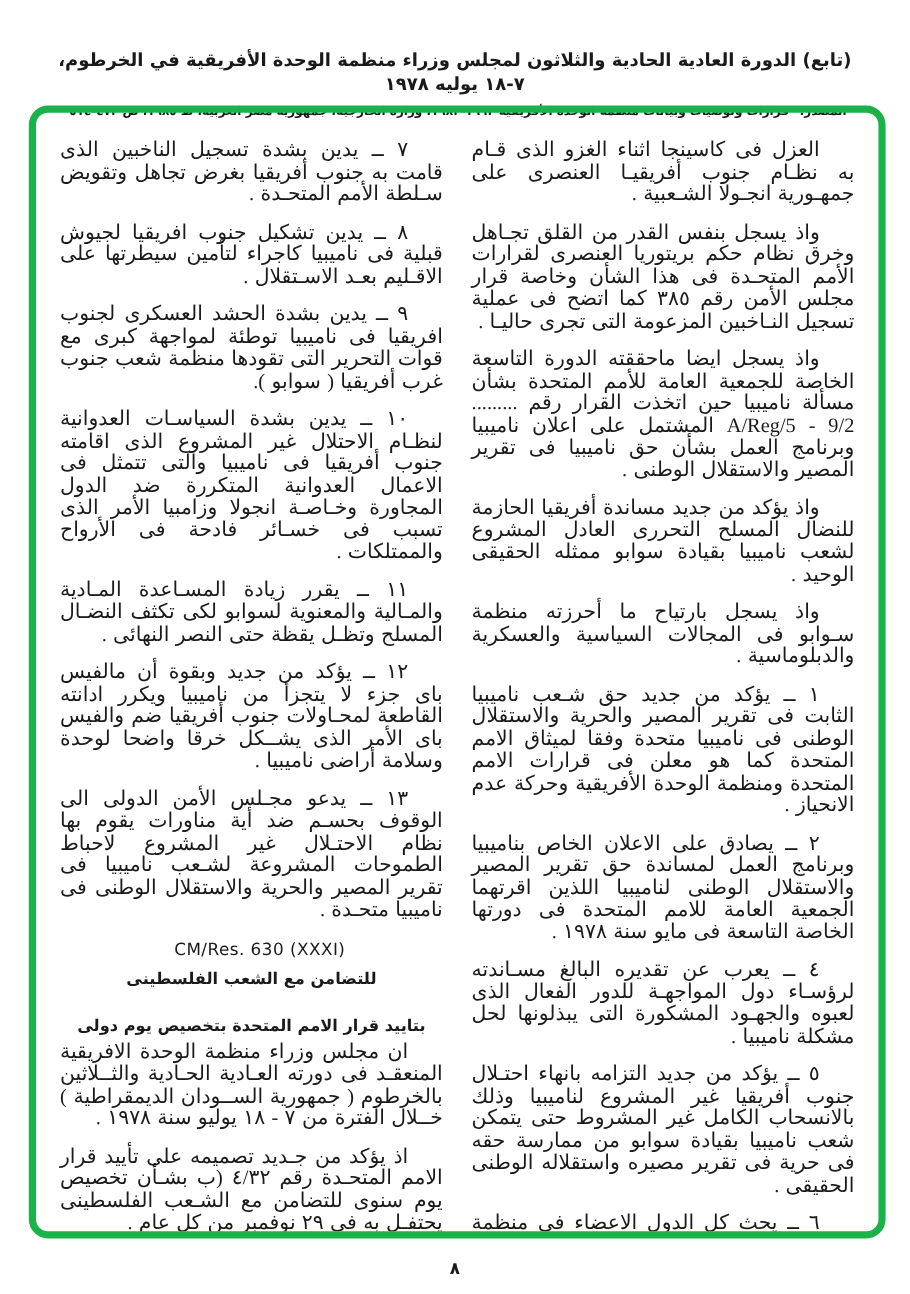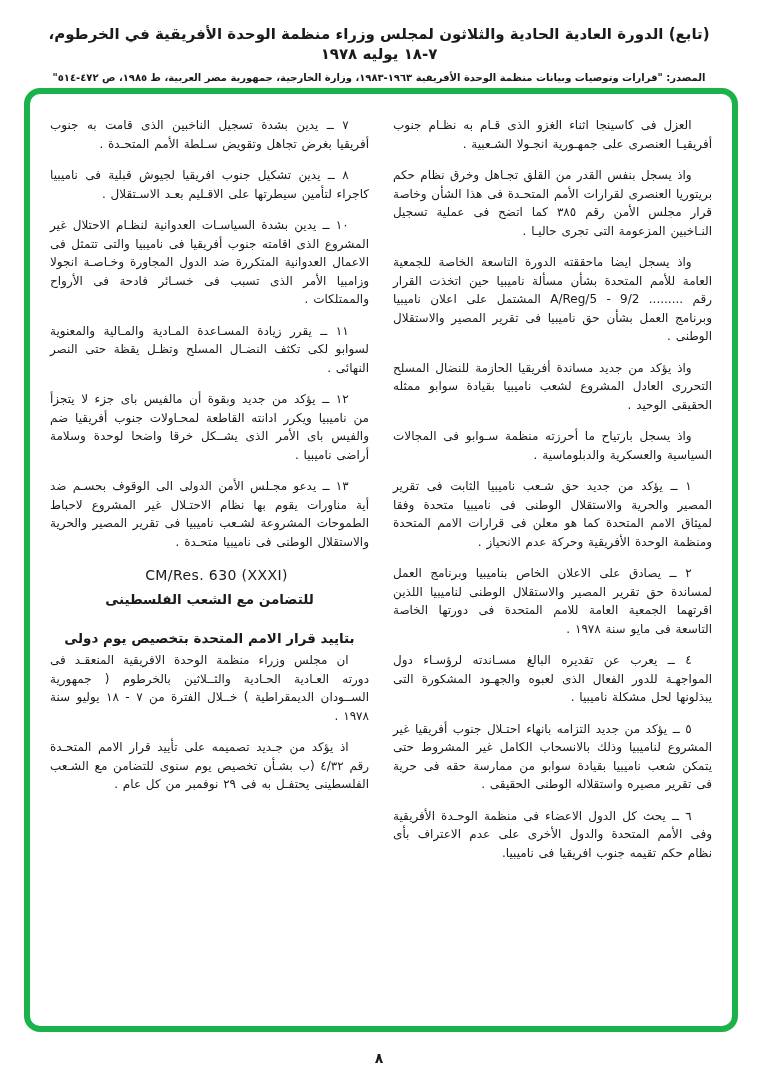--- a/index.html
+++ b/index.html
@@ -7,21 +7,21 @@
     width:758px;height:1078px;
     background:#ffffff;
     font-family:"DejaVu Sans",sans-serif;
     color:#1a1a1a;
     position:relative;
     overflow:hidden;
   }
   .page-header{
     direction:rtl;
     text-align:center;
-    padding-top:24px;
+    padding-top:40px;
   }
   .header-title{
     font-size:15px;
     font-weight:700;
     line-height:20px;
     padding:0 36px;
   }
   .header-source{
     font-size:10px;
     font-weight:700;
@@ -42,26 +42,27 @@
     display:flex;
     direction:rtl;
     gap:24px;
     padding:22px 20px 10px 20px;
     box-sizing:border-box;
     height:100%;
   }
   .col{flex:1;min-width:0;}
   .body-par{
     margin:0 0 13px 0;
-    font-size:12px;
+    font-size:17px;
     line-height:18.5px;
     text-align:justify;
     text-indent:1.7em;
     direction:rtl;
     word-spacing:1px;
+    font-family:Liberation Serif, serif;
   }
   .resolution-ref{
     direction:ltr;
     text-align:center;
     font-size:14px;
     letter-spacing:0.4px;
     padding-left:14px;
     margin:16px 0 4px 0;
   }
   .resolution-title{
@@ -108,20 +109,21 @@
         <p class="body-par">١ ــ يؤكد من جديد حق شـعب ناميبيا الثابت فى تقرير المصير والحرية والاستقلال الوطنى فى ناميبيا متحدة وفقا لميثاق الامم المتحدة كما هو معلن فى قرارات الامم المتحدة ومنظمة الوحدة الأفريقية وحركة عدم الانحياز .</p>
         <p class="body-par">٢ ــ يصادق على الاعلان الخاص بناميبيا وبرنامج العمل لمساندة حق تقرير المصير والاستقلال الوطنى لناميبيا اللذين اقرتهما الجمعية العامة للامم المتحدة فى دورتها الخاصة التاسعة فى مايو سنة ١٩٧٨ .</p>
         <p class="body-par">٤ ــ يعرب عن تقديره البالغ مسـاندته لرؤسـاء دول المواجهـة للدور الفعال الذى لعبوه والجهـود المشكورة التى يبذلونها لحل مشكلة ناميبيا .</p>
         <p class="body-par">٥ ــ يؤكد من جديد التزامه بانهاء احتـلال جنوب أفريقيا غير المشروع لناميبيا وذلك بالانسحاب الكامل غير المشروط حتى يتمكن شعب ناميبيا بقيادة سوابو من ممارسة حقه فى حرية فى تقرير مصيره واستقلاله الوطنى الحقيقى .</p>
         <p class="body-par">٦ ــ يحث كل الدول الاعضاء فى منظمة الوحـدة الأفريقية وفى الأمم المتحدة والدول الأخرى على عدم الاعتراف بأى نظام حكم تقيمه جنوب افريقيا فى ناميبيا.</p>
       </div>
 
       <div class="col">
         <p class="body-par">٧ ــ يدين بشدة تسجيل الناخبين الذى قامت به جنوب أفريقيا بغرض تجاهل وتقويض سـلطة الأمم المتحـدة .</p>
         <p class="body-par">٨ ــ يدين تشكيل جنوب افريقيا لجيوش قبلية فى ناميبيا كاجراء لتأمين سيطرتها على الاقـليم بعـد الاسـتقلال .</p>
+        <p class="body-par">٩ ــ يدين بشدة الحشد العسكرى لجنوب افريقيا فى ناميبيا توطئة لمواجهة كبرى مع قوات التحرير التى تقودها منظمة شعب جنوب غرب أفريقيا ( سوابو ).</p>
         <p class="body-par">١٠ ــ يدين بشدة السياسـات العدوانية لنظـام الاحتلال غير المشروع الذى اقامته جنوب أفريقيا فى ناميبيا والتى تتمثل فى الاعمال العدوانية المتكررة ضد الدول المجاورة وخـاصـة انجولا وزامبيا الأمر الذى تسبب فى خسـائر فادحة فى الأرواح والممتلكات .</p>
         <p class="body-par">١١ ــ يقرر زيادة المسـاعدة المـادية والمـالية والمعنوية لسوابو لكى تكثف النضـال المسلح وتظـل يقظة حتى النصر النهائى .</p>
         <p class="body-par">١٢ ــ يؤكد من جديد وبقوة أن مالفيس باى جزء لا يتجزأ من ناميبيا ويكرر ادانته القاطعة لمحـاولات جنوب أفريقيا ضم والفيس باى الأمر الذى يشــكل خرقا واضحا لوحدة وسلامة أراضى ناميبيا .</p>
         <p class="body-par">١٣ ــ يدعو مجـلس الأمن الدولى الى الوقوف بحسـم ضد أية مناورات يقوم بها نظام الاحتـلال غير المشروع لاحباط الطموحات المشروعة لشـعب ناميبيا فى تقرير المصير والحرية والاستقلال الوطنى فى ناميبيا متحـدة .</p>
 
         <div class="resolution-ref">CM/Res. 630 (XXXI)</div>
         <div class="resolution-subtitle last">للتضامن مع الشعب الفلسطينى</div>
         <div class="resolution-subtitle">بتاييد قرار الامم المتحدة بتخصيص يوم دولى</div>
 
         <p class="body-par">ان مجلس وزراء منظمة الوحدة الافريقية المنعقـد فى دورته العـادية الحـادية والثــلاثين بالخرطوم ( جمهورية الســودان الديمقراطية ) خــلال الفترة من ٧ - ١٨ يوليو سنة ١٩٧٨ .</p>

